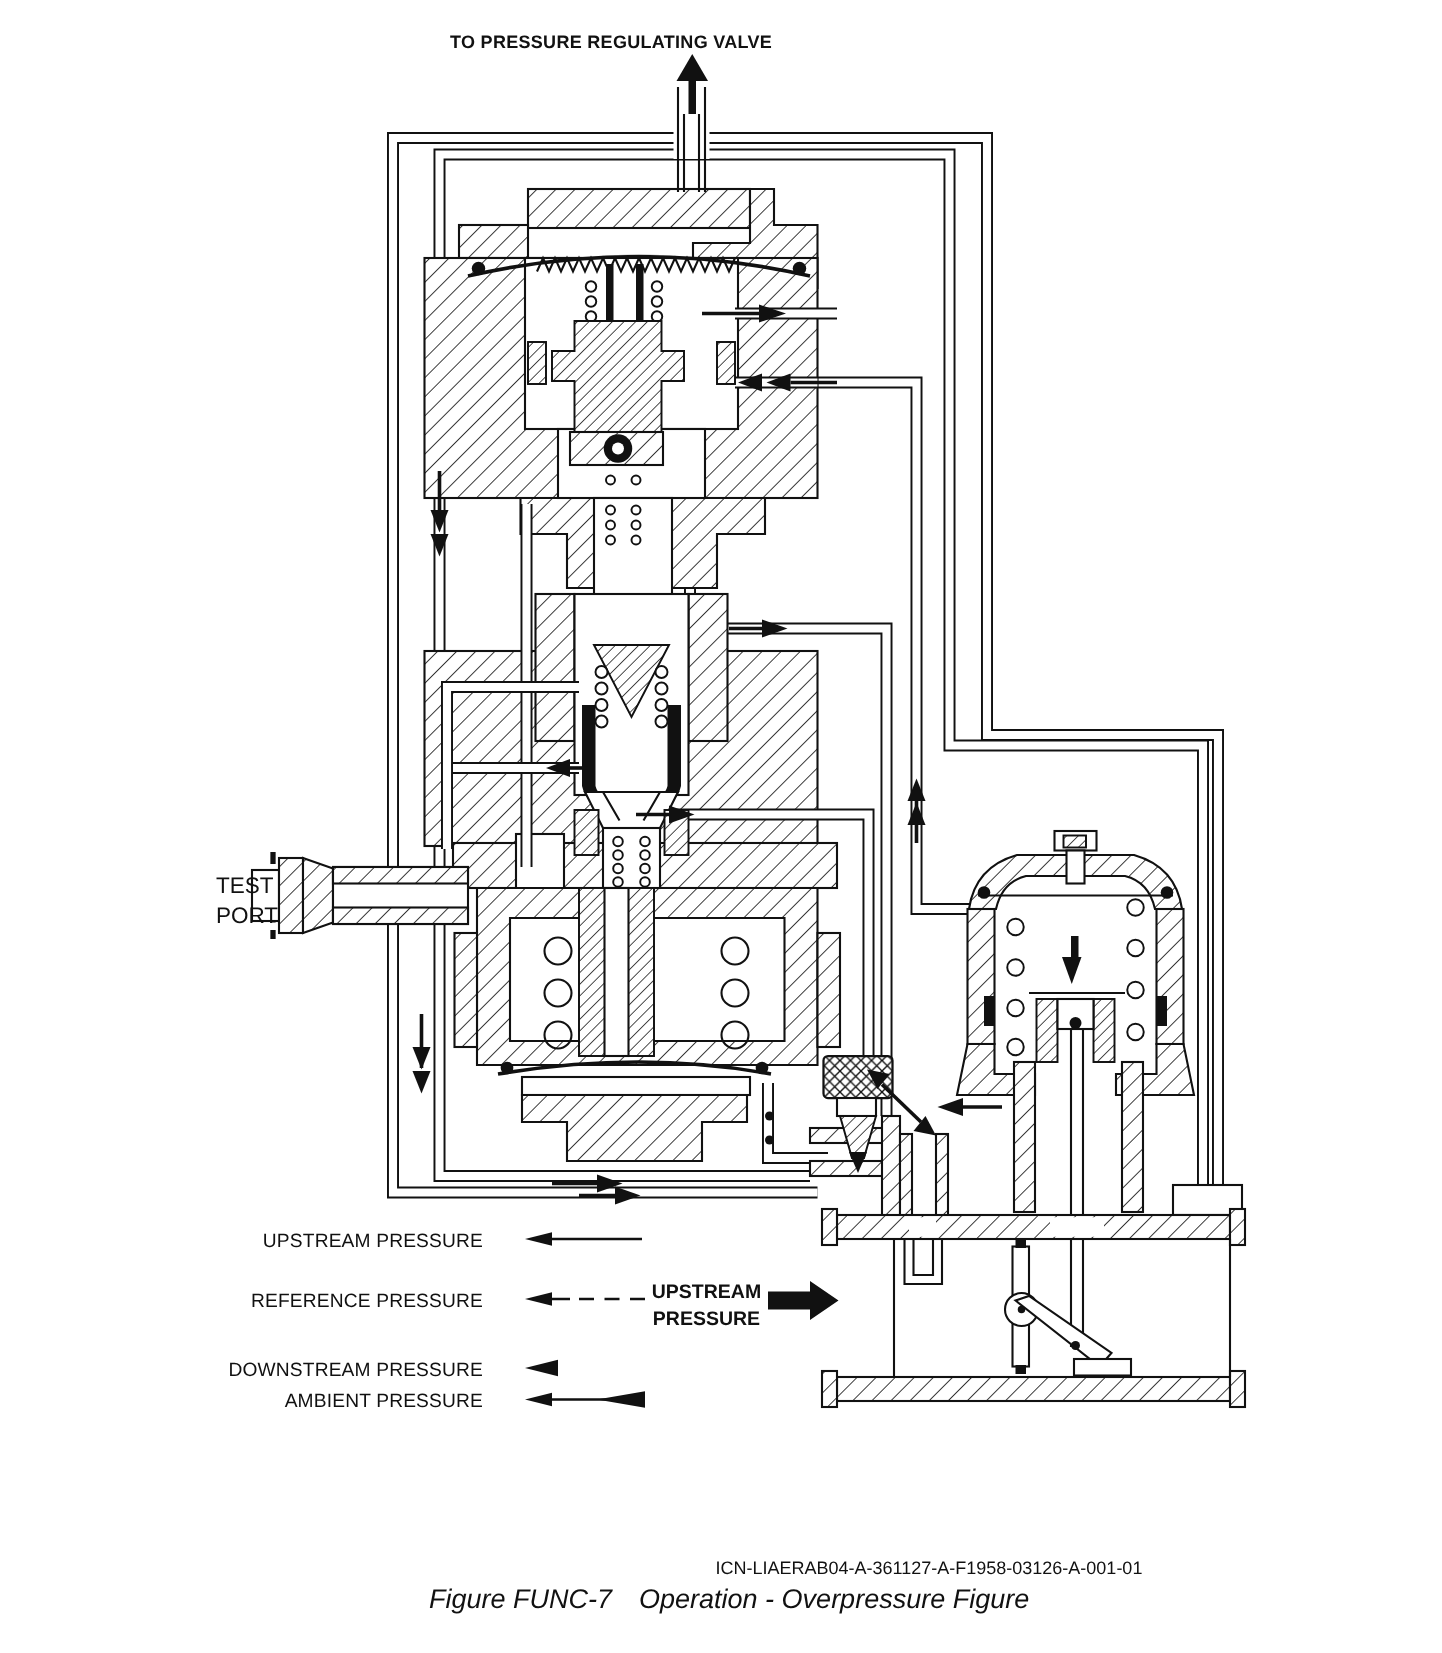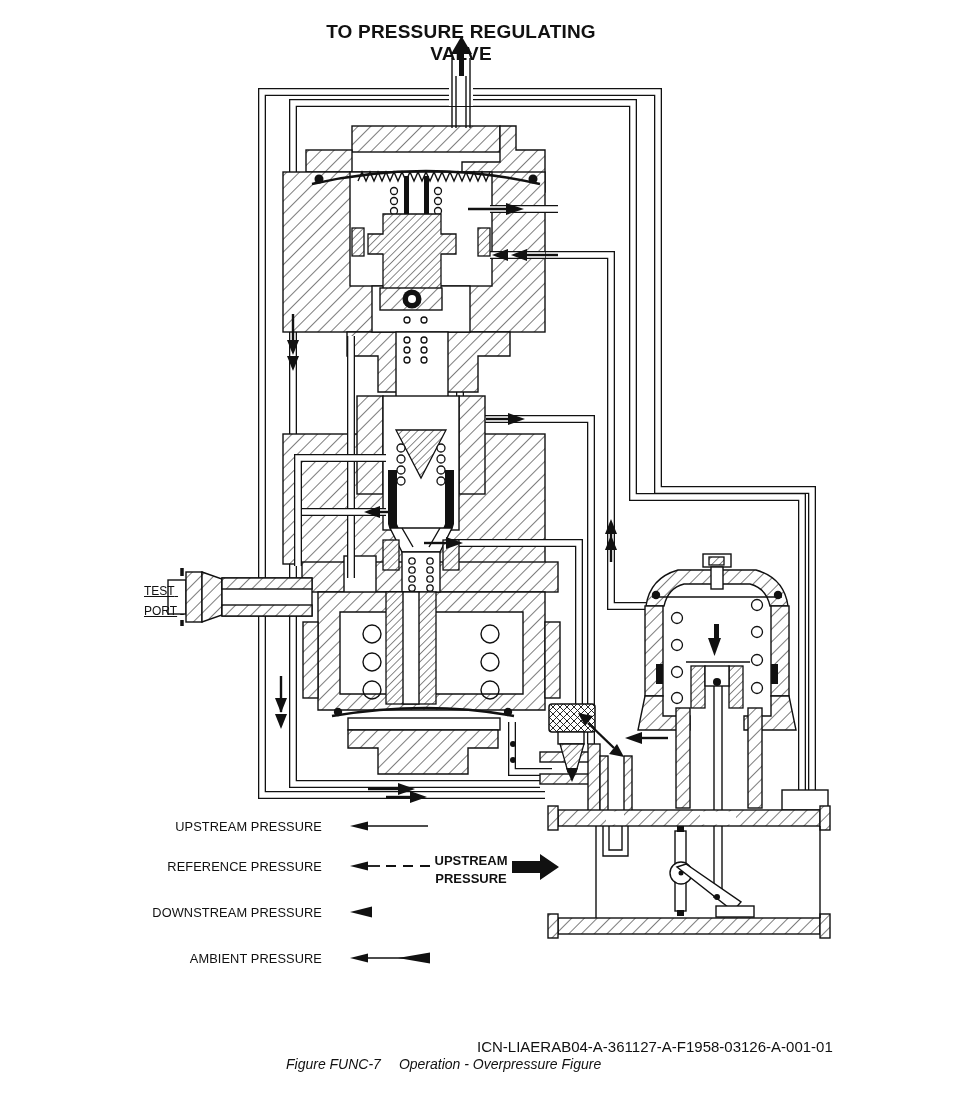--- a/index.html
+++ b/index.html
@@ -1,27 +1,27 @@
 <!DOCTYPE html>
 <html><head>
 <meta charset="utf-8">
 <style>
   html,body{margin:0;padding:0;background:#fff;}
   .page{position:relative;width:961px;height:1102px;background:#fff;overflow:hidden;
         font-family:"Liberation Sans", sans-serif;color:#111;}
   .art{position:absolute;left:0;top:0;}
   .t{position:absolute;white-space:pre-wrap;}
-  .title{left:300px;top:21px;width:322px;text-align:center;font-size:19px;font-weight:bold;letter-spacing:.2px;}
-  .test-port{left:144px;top:581px;width:50px;font-size:12px;line-height:20px;text-decoration:underline;}
+  .title{left:300px;top:21px;width:322px;font-size:12px;font-weight:bold;letter-spacing:.2px;}
+  .test-port{left:144px;top:581px;width:50px;font-size:15px;line-height:20px;}
   .lg-row{position:absolute;left:115px;width:330px;height:18px;display:flex;align-items:center;}
   .lg-label{display:block;width:207px;text-align:right;font-size:12.8px;letter-spacing:.1px;}
   .lg-glyph{margin-left:26px;flex:0 0 auto;}
   .inlet{left:422px;top:852px;width:98px;text-align:center;font-size:13px;font-weight:bold;line-height:18px;}
-  .icn{left:477px;top:1038px;font-size:15px;}
-  .figcap{left:286px;top:1056px;font-size:14px;font-style:italic;display:flex;gap:18px;}
+  .icn{left:477px;top:1038px;font-size:12px;}
+  .figcap{left:286px;top:1056px;font-size:18px;font-style:italic;display:flex;gap:18px;}
   svg .po{fill:none;stroke:#111;stroke-width:8;}
   svg .pi{fill:none;stroke:#fff;stroke-width:5.4;}
   svg .ln{fill:none;stroke:#111;stroke-width:1.4;}
   svg .th{fill:none;stroke:#111;stroke-width:2.4;}
   svg .hA{fill:url(#hA);stroke:#111;stroke-width:1.4;}
   svg .hB{fill:url(#hB);stroke:#111;stroke-width:1.3;}
   svg .xh{fill:url(#xh);stroke:#111;stroke-width:1.5;}
   svg .wh{fill:#fff;stroke:#111;stroke-width:1.4;}
   svg .whn{fill:#fff;stroke:none;}
   svg .bk{fill:#111;stroke:none;}
@@ -322,21 +322,21 @@
 
 <div class="lg-row" style="top:857px">
   <span class="lg-label">REFERENCE PRESSURE</span>
   <svg class="lg-glyph" width="84" height="18">
     <polygon points="2,9 20,4.5 20,13.5" fill="#111"></polygon>
     <line x1="20" y1="9" x2="32" y2="9" stroke="#111" stroke-width="1.8"></line>
     <line x1="38" y1="9" x2="82" y2="9" stroke="#111" stroke-width="1.8" stroke-dasharray="10,7"></line>
   </svg>
 </div>
 
-<div class="lg-row" style="top:949px">
+<div class="lg-row" style="top:924px">
   <span class="lg-label">AMBIENT PRESSURE</span>
   <svg class="lg-glyph" width="84" height="18">
     <polygon points="2,9 20,4.5 20,13.5" fill="#111"></polygon>
     <line x1="20" y1="9" x2="56" y2="9" stroke="#111" stroke-width="1.6"></line>
     <polygon points="50,9 82,3.5 82,14.5" fill="#111"></polygon>
   </svg>
 </div>
 
 <div class="t inlet">UPSTREAM PRESSURE</div>
 

